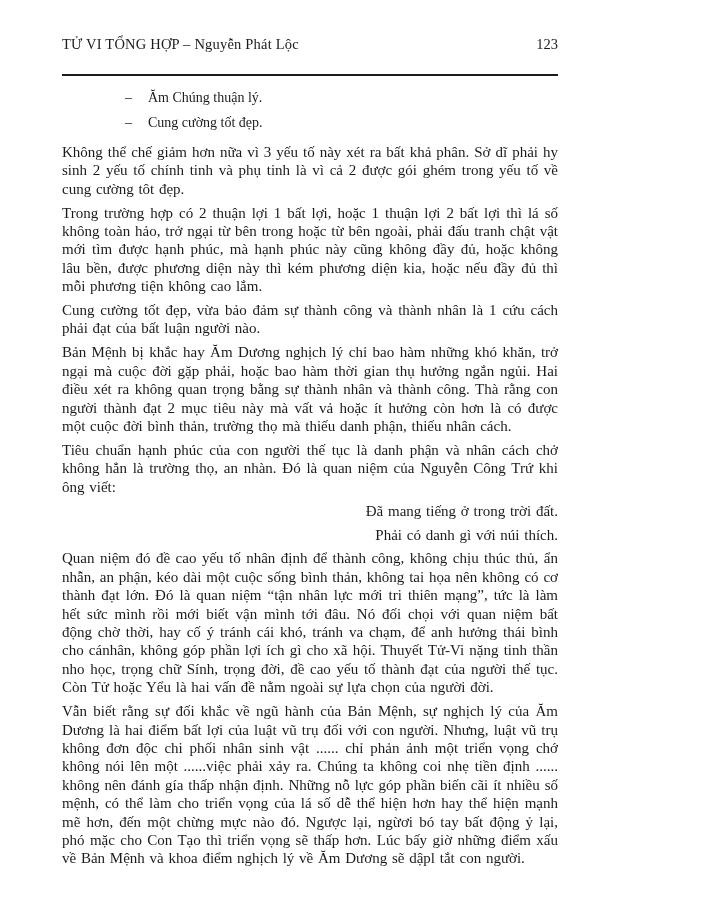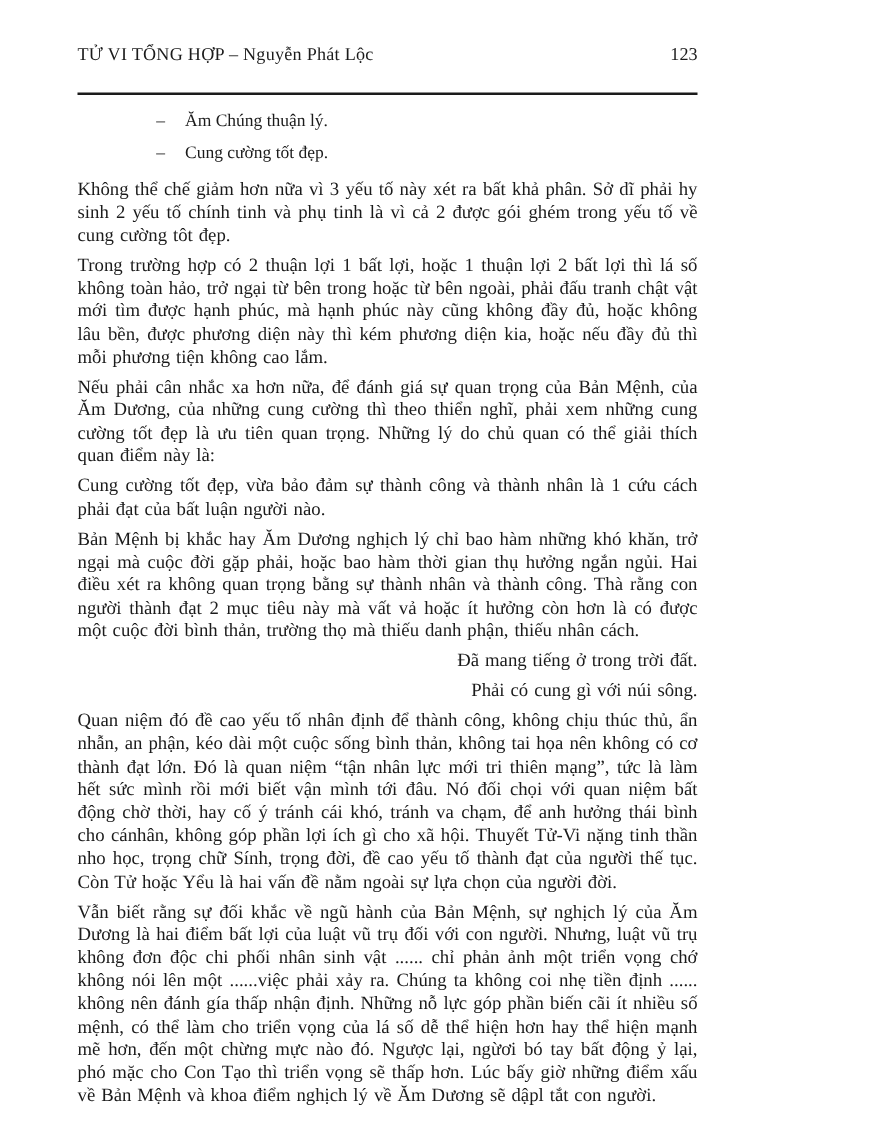--- a/index.html
+++ b/index.html
@@ -82,21 +82,21 @@
       <span>Ăm Chúng thuận lý.</span>
     </li>
     <li class="bullet">
       <span class="dash">–</span>
       <span>Cung cường tốt đẹp.</span>
     </li>
   </ul>
 
   <p class="body-par">Không thể chế giảm hơn nữa vì 3 yếu tố này xét ra bất khả phân. Sở dĩ phải hy sinh 2 yếu tố chính tinh và phụ tinh là vì cả 2 được gói ghém trong yếu tố về cung cường tôt đẹp.</p>
   <p class="body-par">Trong trường hợp có 2 thuận lợi 1 bất lợi, hoặc 1 thuận lợi 2 bất lợi thì lá số không toàn hảo, trở ngại từ bên trong hoặc từ bên ngoài, phải đấu tranh chật vật mới tìm được hạnh phúc, mà hạnh phúc này cũng không đầy đủ, hoặc không lâu bền, được phương diện này thì kém phương diện kia, hoặc nếu đầy đủ thì mỗi phương tiện không cao lắm.</p>
-  <p class="body-par">Nếu phải cân nhắc xa hơn nữa, để đánh giá sự quan trọng của Bản Mệnh, của Ăm Dương, của những cung cường thì theo thiển nghĩ, phải xem những cung cường tốt đẹp là ưu tiên quan trọng. Những lý do chủ quan có thể giải thích quan điểm này là:</p>
   <p class="body-par">Cung cường tốt đẹp, vừa bảo đảm sự thành công và thành nhân là 1 cứu cách phải đạt của bất luận người nào.</p>
   <p class="body-par">Bản Mệnh bị khắc hay Ăm Dương nghịch lý chỉ bao hàm những khó khăn, trở ngại mà cuộc đời gặp phải, hoặc bao hàm thời gian thụ hưởng ngắn ngủi. Hai điều xét ra không quan trọng bằng sự thành nhân và thành công. Thà rằng con người thành đạt 2 mục tiêu này mà vất vả hoặc ít hưởng còn hơn là có được một cuộc đời bình thản, trường thọ mà thiếu danh phận, thiếu nhân cách.</p>
+  <p class="body-par">Tiêu chuẩn hạnh phúc của con người thế tục là danh phận và nhân cách chở không hẳn là trường thọ, an nhàn. Đó là quan niệm của Nguyễn Công Trứ khi ông viết:</p>
   <p class="body-par verse">Đã mang tiếng ở trong trời đất.</p>
-  <p class="body-par verse">Phải có cung gì với núi sông.</p>
+  <p class="body-par verse">Phải có danh gì với núi thích.</p>
   <p class="body-par">Quan niệm đó đề cao yếu tố nhân định để thành công, không chịu thúc thủ, ẩn nhẫn, an phận, kéo dài một cuộc sống bình thản, không tai họa nên không có cơ thành đạt lớn. Đó là quan niệm “tận nhân lực mới tri thiên mạng”, tức là làm hết sức mình rồi mới biết vận mình tới đâu. Nó đối chọi với quan niệm bất động chờ thời, hay cố ý tránh cái khó, tránh va chạm, để anh hưởng thái bình cho cánhân, không góp phần lợi ích gì cho xã hội. Thuyết Tử-Vi nặng tinh thần nho học, trọng chữ Sính, trọng đời, đề cao yếu tố thành đạt của người thế tục. Còn Tử hoặc Yểu là hai vấn đề nằm ngoài sự lựa chọn của người đời.</p>
   <p class="body-par">Vẫn biết rằng sự đối khắc về ngũ hành của Bản Mệnh, sự nghịch lý của Ăm Dương là hai điểm bất lợi của luật vũ trụ đối với con người. Nhưng, luật vũ trụ không đơn độc chi phối nhân sinh vật ...... chỉ phản ảnh một triển vọng chớ không nói lên một ......việc phải xảy ra. Chúng ta không coi nhẹ tiền định ...... không nên đánh gía thấp nhận định. Những nỗ lực góp phần biến cãi ít nhiều số mệnh, có thể làm cho triển vọng của lá số dễ thể hiện hơn hay thể hiện mạnh mẽ hơn, đến một chừng mực nào đó. Ngược lại, ngừơi bó tay bất động ỷ lại, phó mặc cho Con Tạo thì triển vọng sẽ thấp hơn. Lúc bấy giờ những điểm xấu về Bản Mệnh và khoa điểm nghịch lý về Ăm Dương sẽ dậpl tắt con người.</p>
 
 </div>
 
 </body></html>

